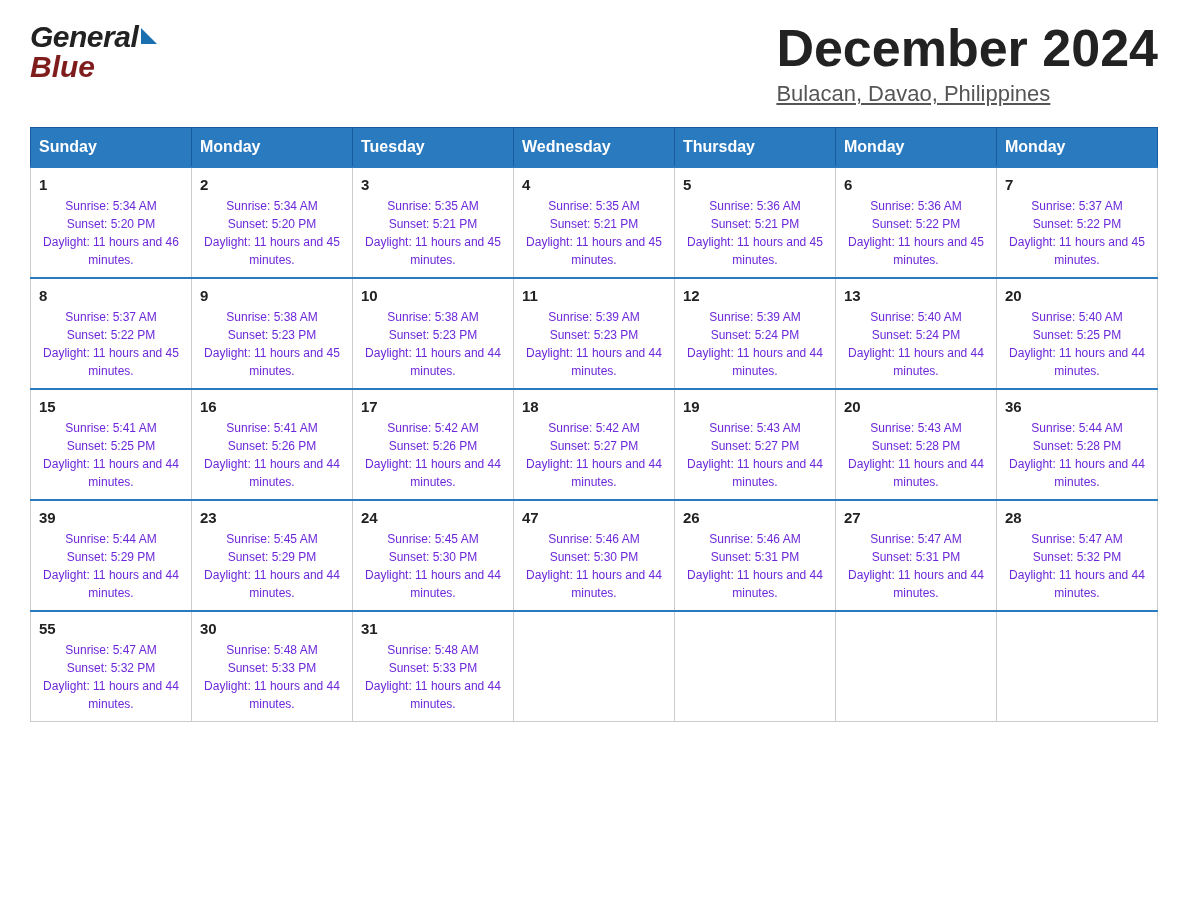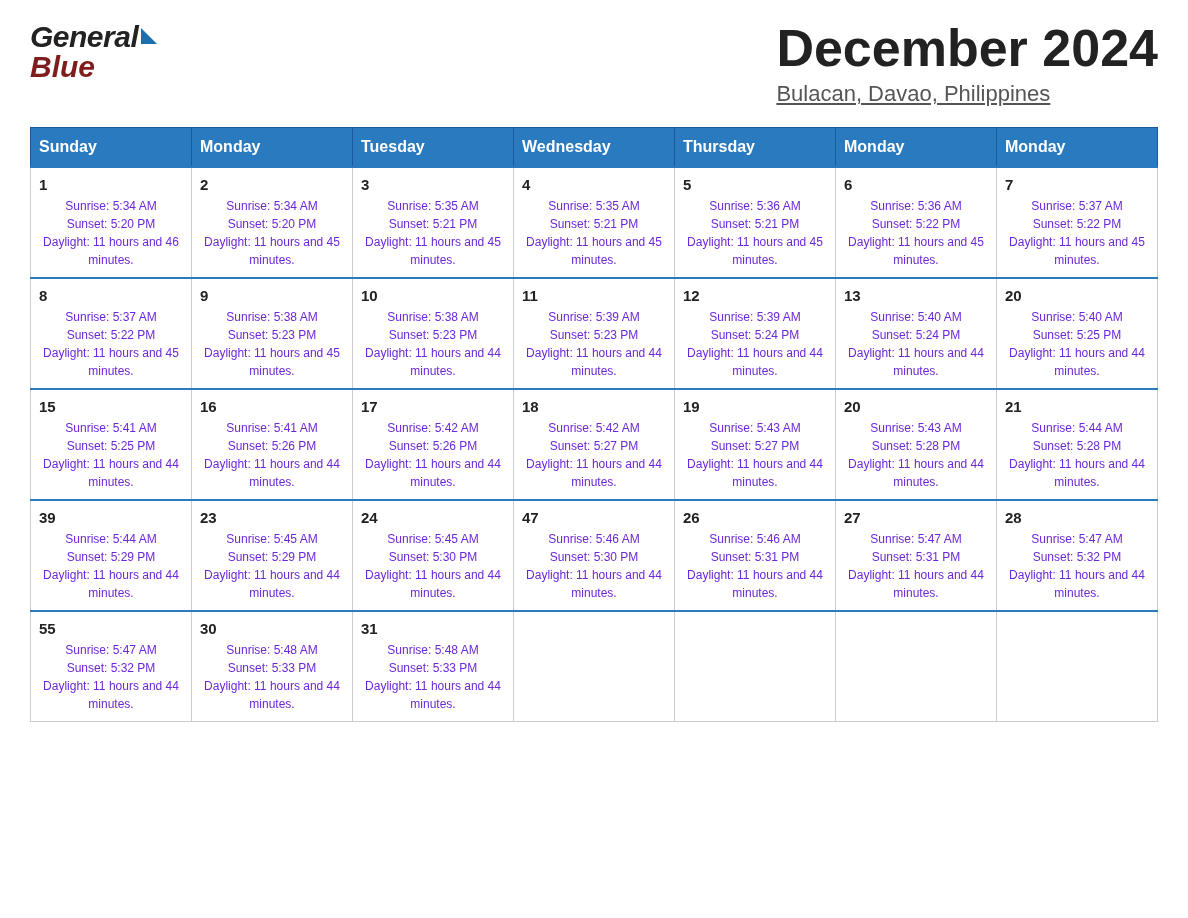--- a/index.html
+++ b/index.html
@@ -296,21 +296,21 @@
       </td>
         <td>
         <div class="day-number">20</div>
         <div class="day-info">
           Sunrise: 5:43 AM<br>
           Sunset: 5:28 PM<br>
           Daylight: 11 hours and 44 minutes.
         </div>
       </td>
         <td>
-        <div class="day-number">21</div>
+        <div class="day-number">36</div>
         <div class="day-info">
           Sunrise: 5:44 AM<br>
           Sunset: 5:28 PM<br>
           Daylight: 11 hours and 44 minutes.
         </div>
       </td>
       </tr>
       <tr class="week-row">
         <td>
         <div class="day-number">39</div>

